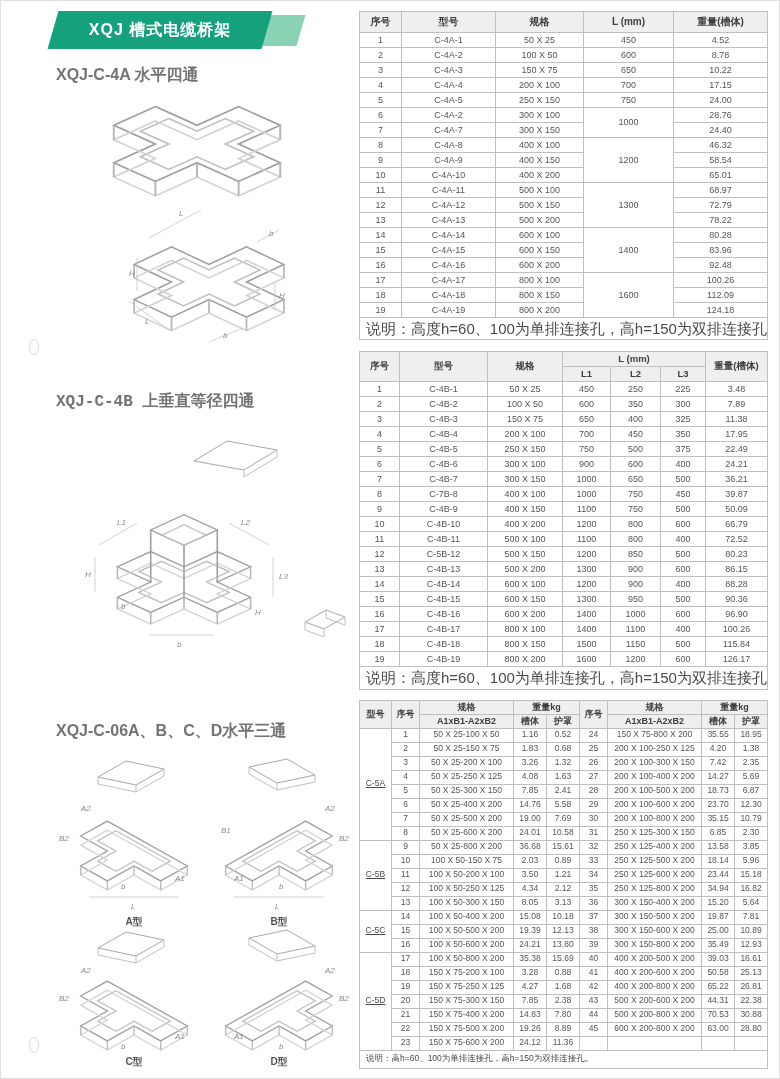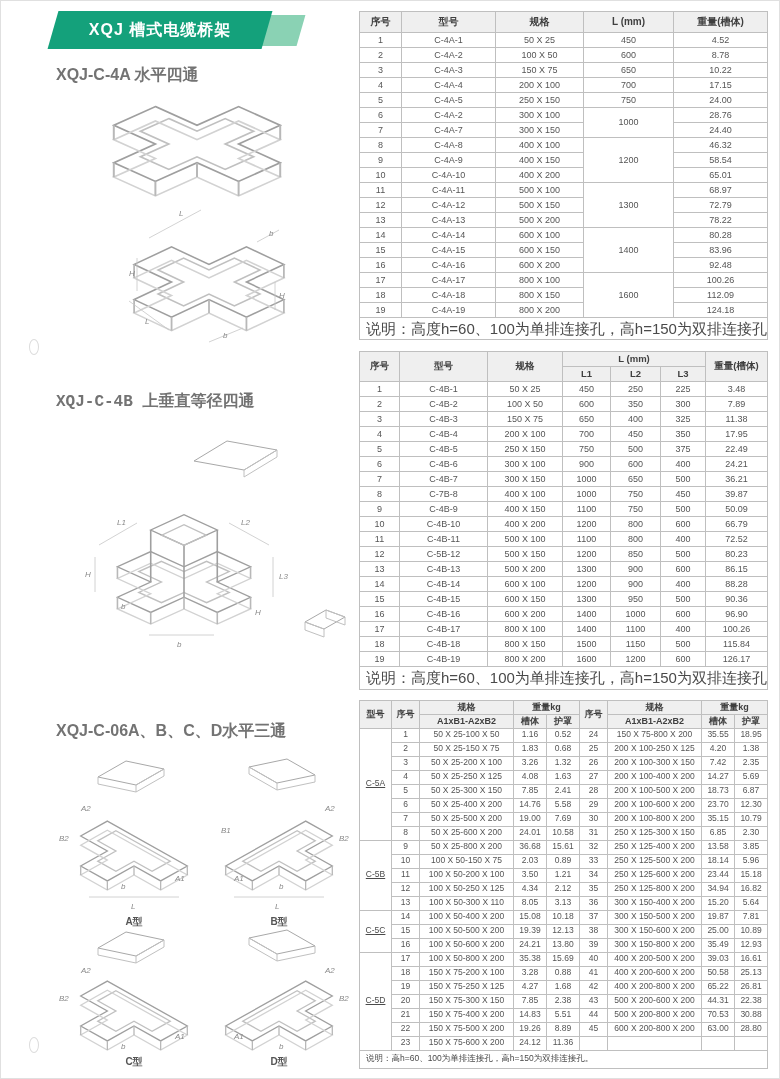--- a/index.html
+++ b/index.html
@@ -704,21 +704,21 @@
             <td>100 X 50-250 X 125</td>
             <td>4.34</td>
             <td>2.12</td>
             <td>35</td>
             <td>250 X 125-800 X 200</td>
             <td>34.94</td>
             <td>16.82</td>
           </tr>
           <tr>
             <td>13</td>
-            <td>100 X 50-300 X 110</td>
+            <td>100 X 50-300 X 150</td>
             <td>8.05</td>
             <td>3.13</td>
             <td>36</td>
             <td>300 X 150-400 X 200</td>
             <td>15.20</td>
             <td>5.64</td>
           </tr>
           <tr>
             <td rowspan="3" class="model-cell">C-5C</td>
             <td>14</td>
@@ -788,21 +788,21 @@
             <td>2.38</td>
             <td>43</td>
             <td>500 X 200-600 X 200</td>
             <td>44.31</td>
             <td>22.38</td>
           </tr>
           <tr>
             <td>21</td>
             <td>150 X 75-400 X 200</td>
             <td>14.83</td>
-            <td>5.51</td>
+            <td>7.80</td>
             <td>44</td>
             <td>500 X 200-800 X 200</td>
             <td>70.53</td>
             <td>30.88</td>
           </tr>
           <tr>
             <td>22</td>
             <td>150 X 75-500 X 200</td>
             <td>19.26</td>
             <td>8.89</td>

